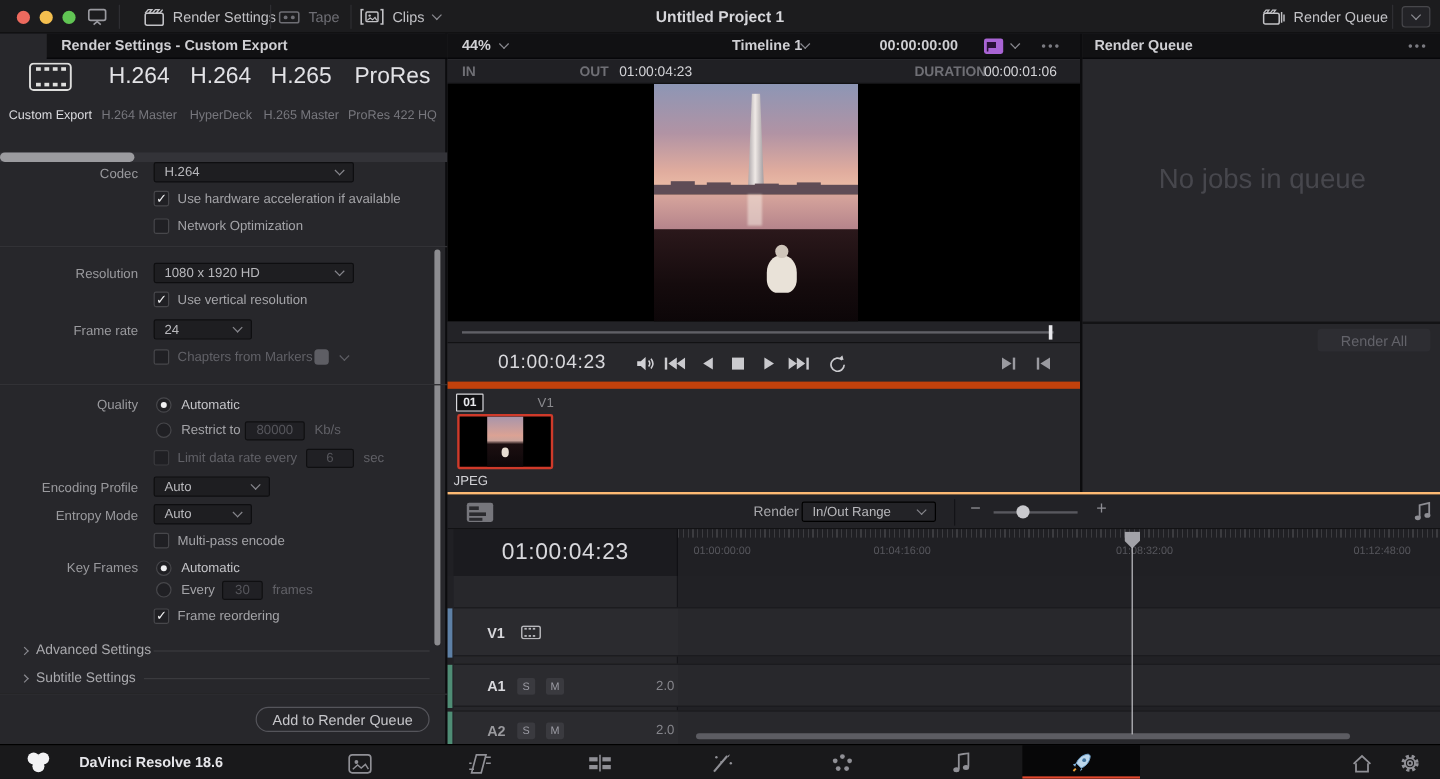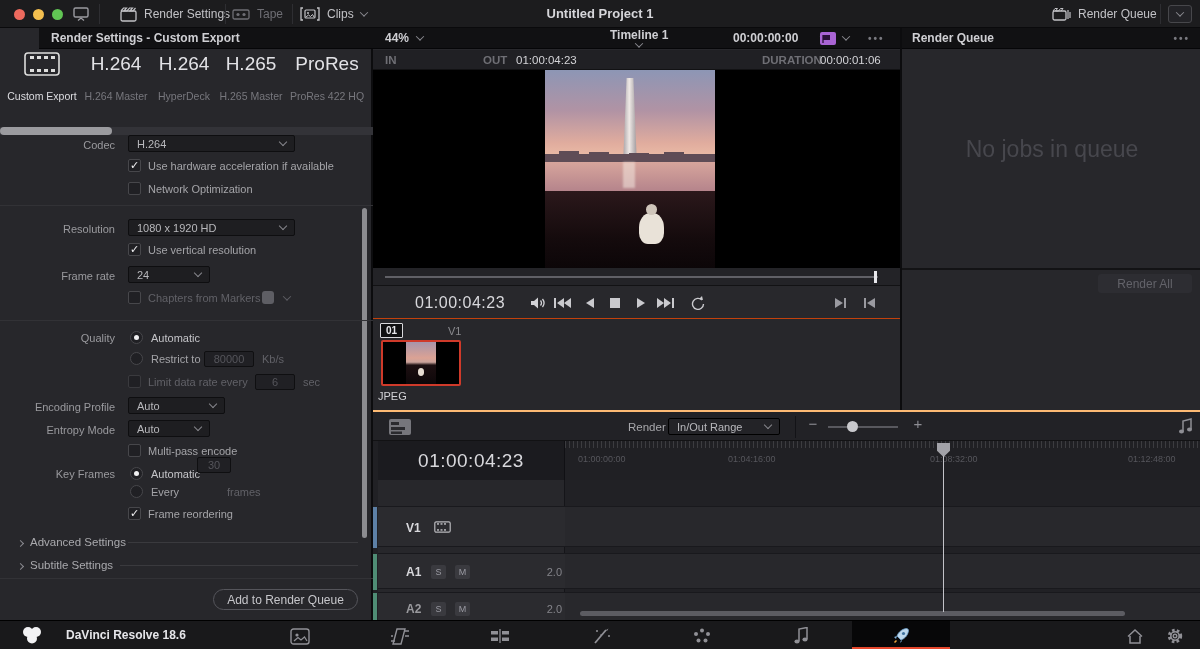--- a/index.html
+++ b/index.html
@@ -66,21 +66,21 @@
   .vf-refl { position:absolute; left:46%; top:46.5%; width:7%; height:13%; background:rgba(243,232,223,0.55); filter:blur(1px); }
   .vf-ground { position:absolute; left:0; top:61%; width:100%; height:39%; background:linear-gradient(180deg,#2b181b 0%,#150b0d 60%,#0c0608 100%); }
   .vf-person { position:absolute; left:55%; top:72%; width:15%; height:16%; background:#e9e2d8; border-radius:45% 45% 35% 35%; }
   .vf-person::before { content:""; position:absolute; left:28%; top:-28%; width:45%; height:35%; border-radius:50%; background:#cfc5ba; }
   .scrub-row { position:absolute; left:0; top:240px; width:527px; height:17px; background:#232327; }
   .scrub-line { position:absolute; left:12px; top:8px; width:493px; height:2px; background:#606066; }
   .scrub-handle { position:absolute; left:501px; top:3px; width:3px; height:12px; background:#e8e8ec; }
   .transport { position:absolute; left:0; top:257px; width:527px; height:33px; background:#28282c; border-top:1px solid #121214; }
   .tc-current { position:absolute; left:42px; top:8px; font-size:16px; color:#d8d8dc; letter-spacing:0.5px; }
   .t-ico { position:absolute; top:8px; width:18px; height:18px; display:flex; align-items:center; justify-content:center; }
-  .clip-strip { position:absolute; left:0; top:290px; width:527px; height:92px; background:#27272b; border-top:1px solid #c2410c; }
+  .clip-strip { position:absolute; left:0; top:290px; width:527px; height:92px; background:#27272b; border-top:6px solid #c2410c; }
   .clip-num { position:absolute; left:7px; top:4px; border:1px solid #d8d8dc; color:#e8e8ec; background:#101012; font-size:10px; font-weight:bold; padding:1px 5px; border-radius:1px; }
   .clip-track-lab { position:absolute; left:75px; top:6px; color:#8a8a8e; font-size:11px; }
   .clip-thumb { position:absolute; left:8px; top:21px; width:80px; height:46px; background:#000; border:2px solid #cf3a2a; border-radius:2px; overflow:hidden; }
   .ct-img { position:absolute; left:30%; top:0; width:40%; height:100%; background:linear-gradient(180deg,#a795ab 0%,#dba294 38%,#caa39b 48%,#1c0f11 55%,#0d0709 100%); }
   .ct-person { position:absolute; left:46%; top:62%; width:8%; height:18%; background:#e7ddd2; border-radius:50%; }
   .clip-fmt { position:absolute; left:5px; top:71px; color:#d2d2d6; font-size:11px; }
 
   
   .rq-panel { position:absolute; left:900px; top:28px; width:300px; height:382px; background:#27272b; border-left:2px solid #0c0c0e; }
   .rq-empty { position:absolute; left:0; top:108px; width:300px; text-align:center; font-size:23px; color:#47474d; }
@@ -288,21 +288,21 @@
         <span class="dd-chev"></span>
     </div>
     <span class="cb" style="left:128px;top:416px;"></span>
     <span class="cblabel" style="left:148px;top:417px;">Multi-pass encode</span>
 
     <span class="flabel" style="top:440px;">Key Frames</span>
     <span class="radio sel" style="left:130px;top:439px;"></span>
     <span class="cblabel" style="left:151px;top:440px;color:#c4c4c8;">Automatic</span>
     <span class="radio" style="left:130px;top:457px;"></span>
     <span class="cblabel" style="left:151px;top:458px;">Every</span>
-    <input class="mini-input" style="left: 185px; top: 429px; width: 34px; margin-left: 12px;" readonly="" value="30">
+    <input class="mini-input" style="left: 185px; top: 456px; width: 34px;" readonly="" value="30">
     <span class="cblabel dim" style="left:227px;top:458px;">frames</span>
     <span class="cb checked" style="left:128px;top:479px;"></span>
     <span class="cblabel" style="left:148px;top:480px;">Frame reordering</span>
 
     <div class="sect" style="top:508px;"><span class="arrow"></span><span>Advanced Settings</span></div>
     <div class="sect-line" style="left:128px;top:514px;width:230px;"></div>
     <div class="sect" style="top:531px;"><span class="arrow"></span><span>Subtitle Settings</span></div>
     <div class="sect-line" style="left:120px;top:537px;width:238px;"></div>
 
     <div class="hr" style="top:550px;background:#0f0f11;"></div>
@@ -310,21 +310,21 @@
         <span>Add to Render Queue</span>
       </div>
   </div>
 
   <div class="viewer">
     <div class="panel-hdr" style="left:0;top:0;width:527px;position:absolute;background:#111113;">
       <div style="position:absolute;left:12px;display:flex;align-items:center;gap:8px;">
         <span style="font-weight:bold;color:#cfcfd3;">44%</span>
           <span class="chev"></span>
       </div>
-      <div style="position:absolute;left:237px;display:flex;align-items:center;gap:0;flex-direction:column;">
+      <div style="position:absolute;left:237px;display:flex;align-items:center;gap:0;">
         <span style="font-weight:bold;color:#cfcfd3;">Timeline 1</span>
           <span class="chev"></span>
       </div>
       <div style="position:absolute;left:360px;display:flex;align-items:center;gap:23px;">
         <span style="font-weight:bold;color:#cfcfd3;">00:00:00:00</span>
           <span class="chev"></span>
       </div>
       <span style="position:absolute;left:447px;top:4px;width:16px;height:13px;background:#a964d4;border-radius:2px;">
           <svg width="16" height="13" viewBox="0 0 16 13">
             <rect x="3" y="3" width="7" height="5" fill="#2a1038"></rect>

